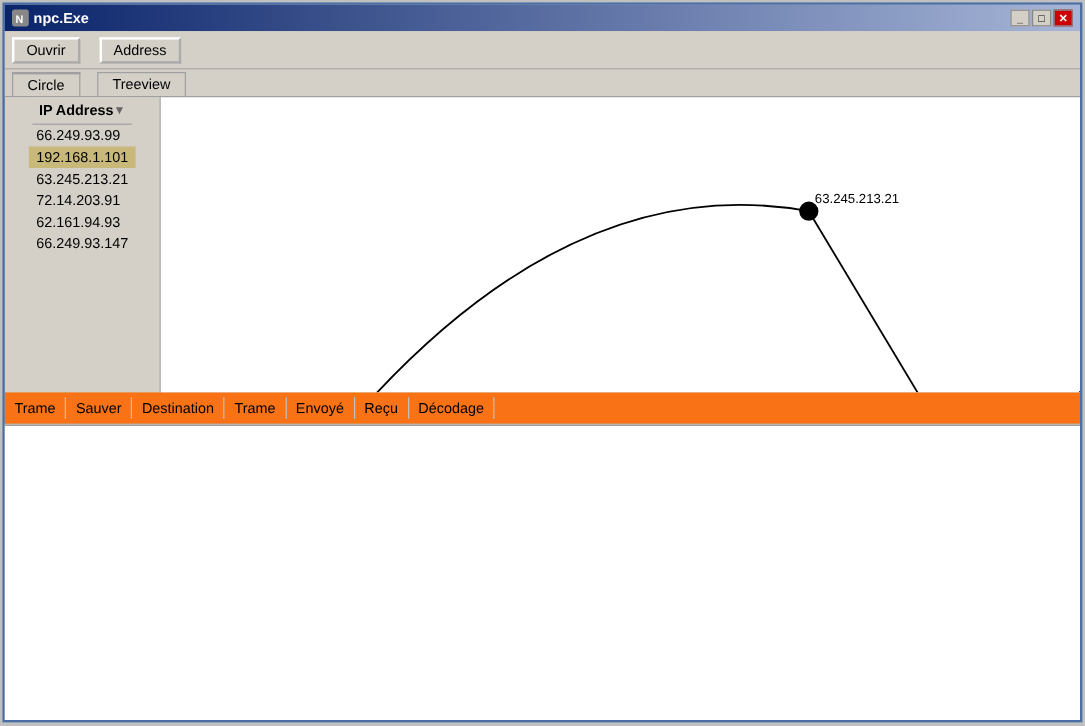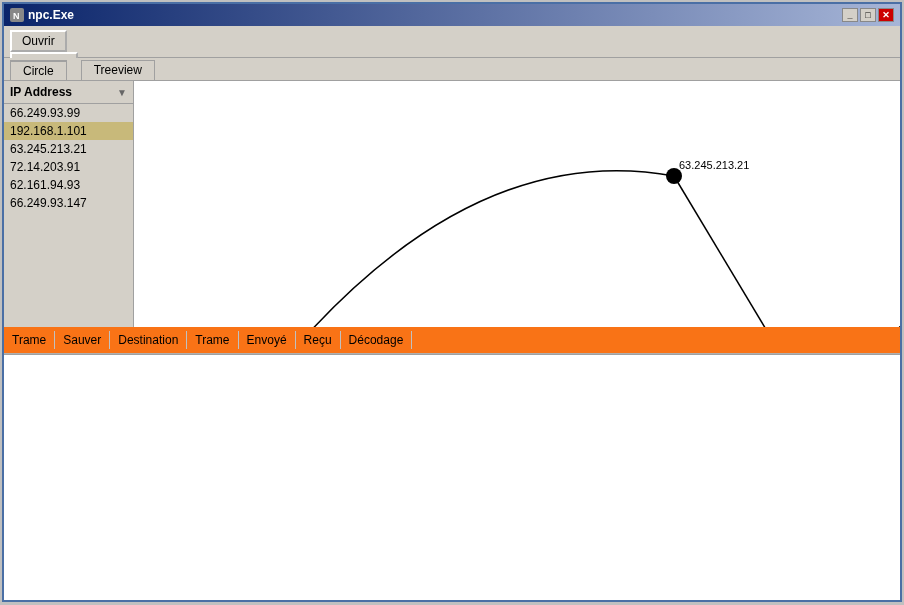--- a/index.html
+++ b/index.html
@@ -59,27 +59,26 @@
       align-items: center;
       justify-content: center;
       font-size: 9px;
       font-weight: bold;
     }
     .title-btn.minimize { background: #d4d0c8; color: #000; }
     .title-btn.maximize { background: #d4d0c8; color: #000; }
     .title-btn.close { background: #cc0000; color: white; }
     .toolbar {
       display: flex;
-      align-items: flex-start;
+      align-items: flex-end;
       padding: 4px 6px;
-      gap: 0;
+      gap: 16px;
       background: #d4d0c8;
       border-bottom: 1px solid #a0a0a0;
       height: 32px;
-      flex-direction: column;
     }
     .toolbar-btn {
       background: #d4d0c8;
       border: 2px outset #ffffff;
       padding: 2px 10px;
       cursor: pointer;
       font-size: 12px;
       height: 22px;
     }
     .tabs-row {
@@ -107,20 +106,21 @@
       display: flex;
       flex: 1;
       overflow: hidden;
     }
     .sidebar {
       width: 130px;
       background: #d4d0c8;
       border-right: 1px solid #a0a0a0;
       display: flex;
       flex-direction: column;
+      align-items: center;
     }
     .sidebar-header {
       background: #d4d0c8;
       padding: 4px 6px;
       font-weight: bold;
       font-size: 12px;
       border-bottom: 1px solid #a0a0a0;
       display: flex;
       align-items: center;
       justify-content: space-between;

